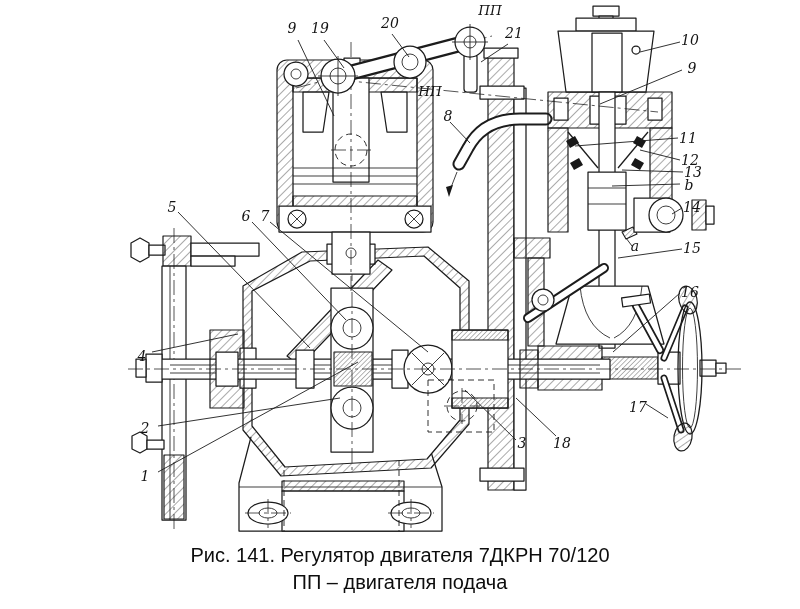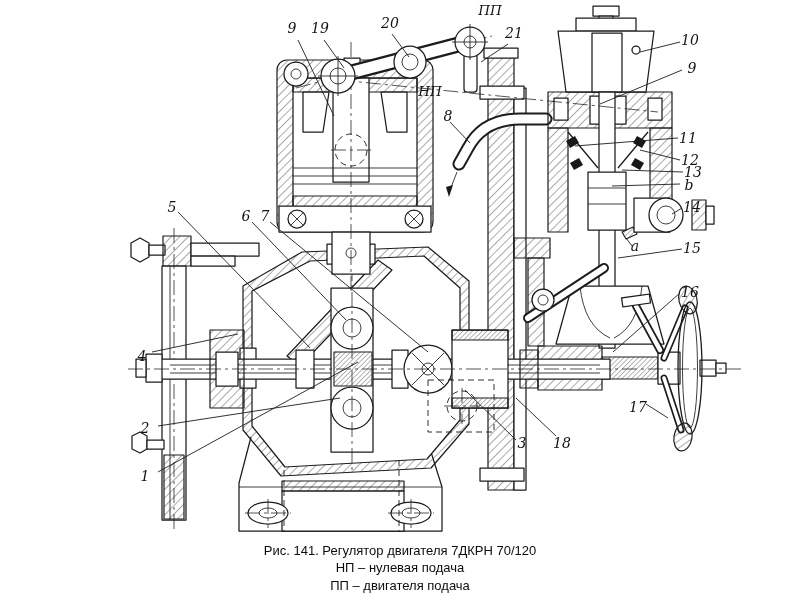--- a/index.html
+++ b/index.html
@@ -13,21 +13,21 @@
   .ht{fill:url(#h);stroke:#1c1c1c;stroke-width:1.2;stroke-linejoin:round;}
   .hd{fill:url(#hd);stroke:#1c1c1c;stroke-width:1.1;stroke-linejoin:round;}
   .blk{fill:#181818;stroke:none;}
   .cl{fill:none;stroke:#1c1c1c;stroke-width:.75;stroke-dasharray:15 4 3 4;}
   .dsh{fill:none;stroke:#1c1c1c;stroke-width:.9;stroke-dasharray:6 4;}
   .ld{fill:none;stroke:#1c1c1c;stroke-width:.9;}
   .num{font:italic 14px "DejaVu Serif",serif;fill:#131313;}
   .mode{font:italic 13.5px "DejaVu Serif",serif;fill:#131313;}
   
   .caption{position:absolute;left:0;right:0;top:542px;text-align:center;
-           font-size:13px;line-height:1.33;color:#0d0d0d;}
+           font-size:20px;line-height:1.33;color:#0d0d0d;}
 </style>
 </head>
 <body>
 
 <div class="page">
 <svg width="800" height="540" viewBox="0 0 800 540">
   <defs>
     <pattern id="h" width="6" height="6" patternUnits="userSpaceOnUse" patternTransform="rotate(45)">
       <line x1="0" y1="0" x2="0" y2="6" stroke="#2b2b2b" stroke-width="0.8"></line>
     </pattern>
@@ -289,16 +289,15 @@
     <text class="num" x="145" y="433">2</text>
     <text class="num" x="142" y="361">4</text>
     <text class="num" x="172" y="212">5</text>
     <text class="num" x="246" y="221">6</text>
     <text class="num" x="265" y="221">7</text>
   </g>
 </svg>
 
 <div class="caption">
   <div>Рис. 141. Регулятор двигателя 7ДКРН 70/120</div>
-  <div>НП – нулевая подача</div>
   <div>ПП – двигателя подача</div>
 </div>
 </div>
 
 </body></html>

